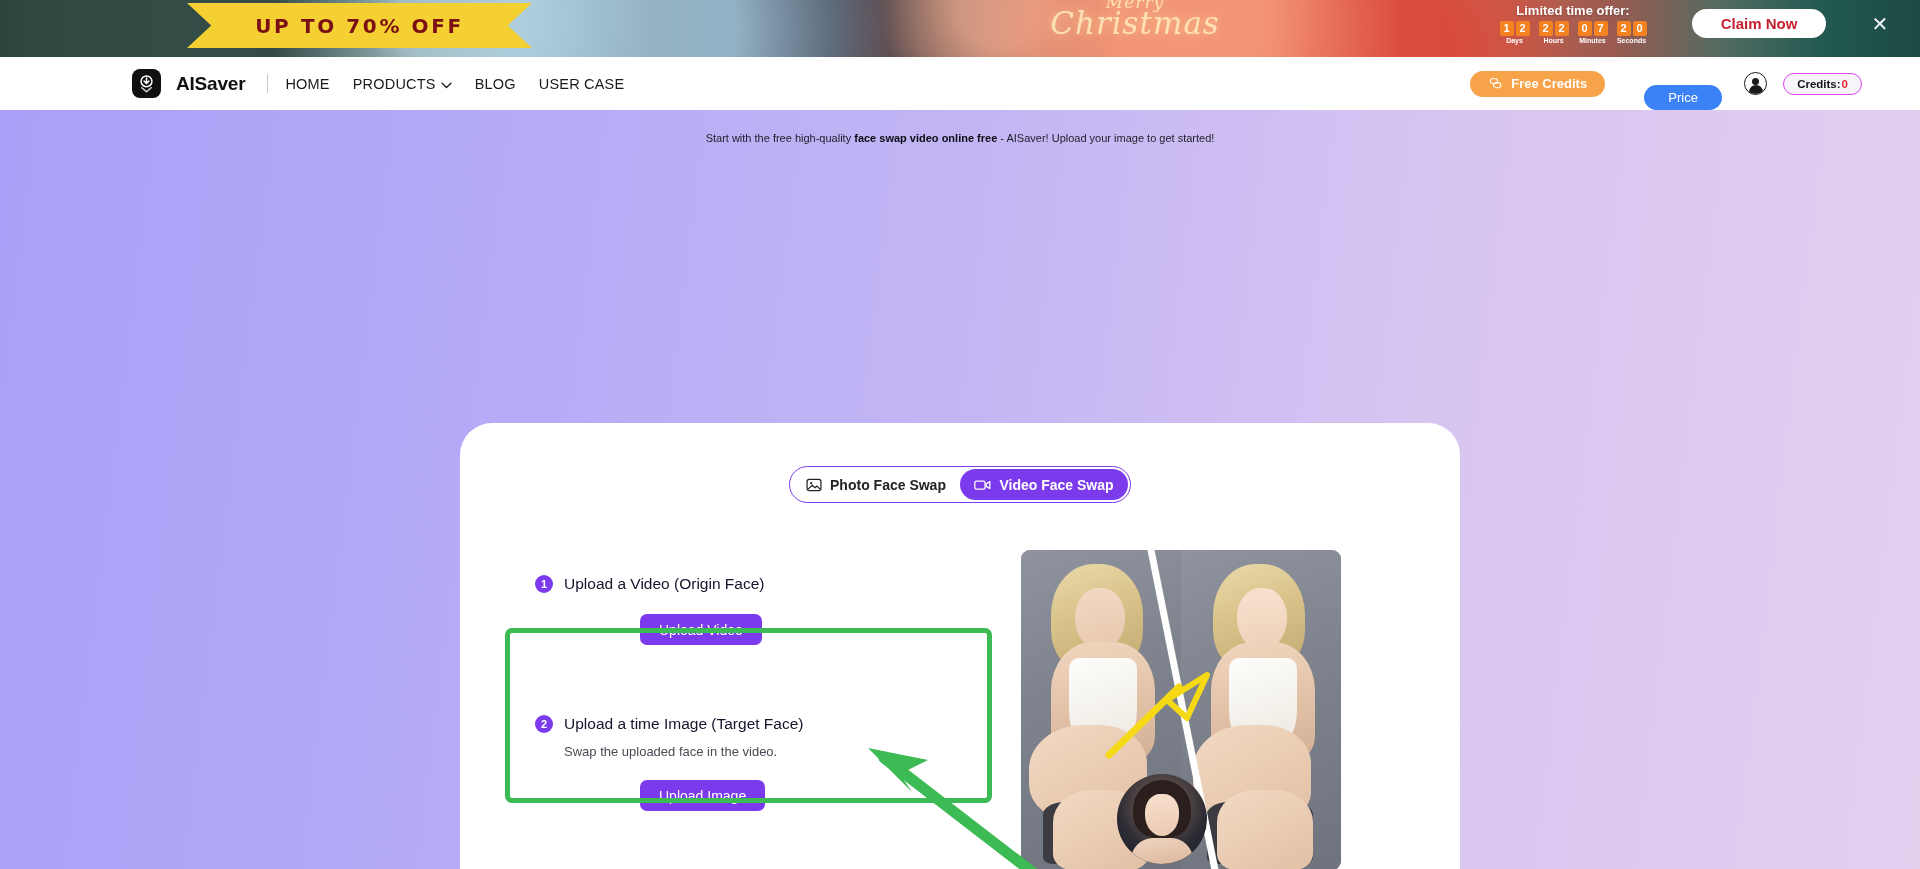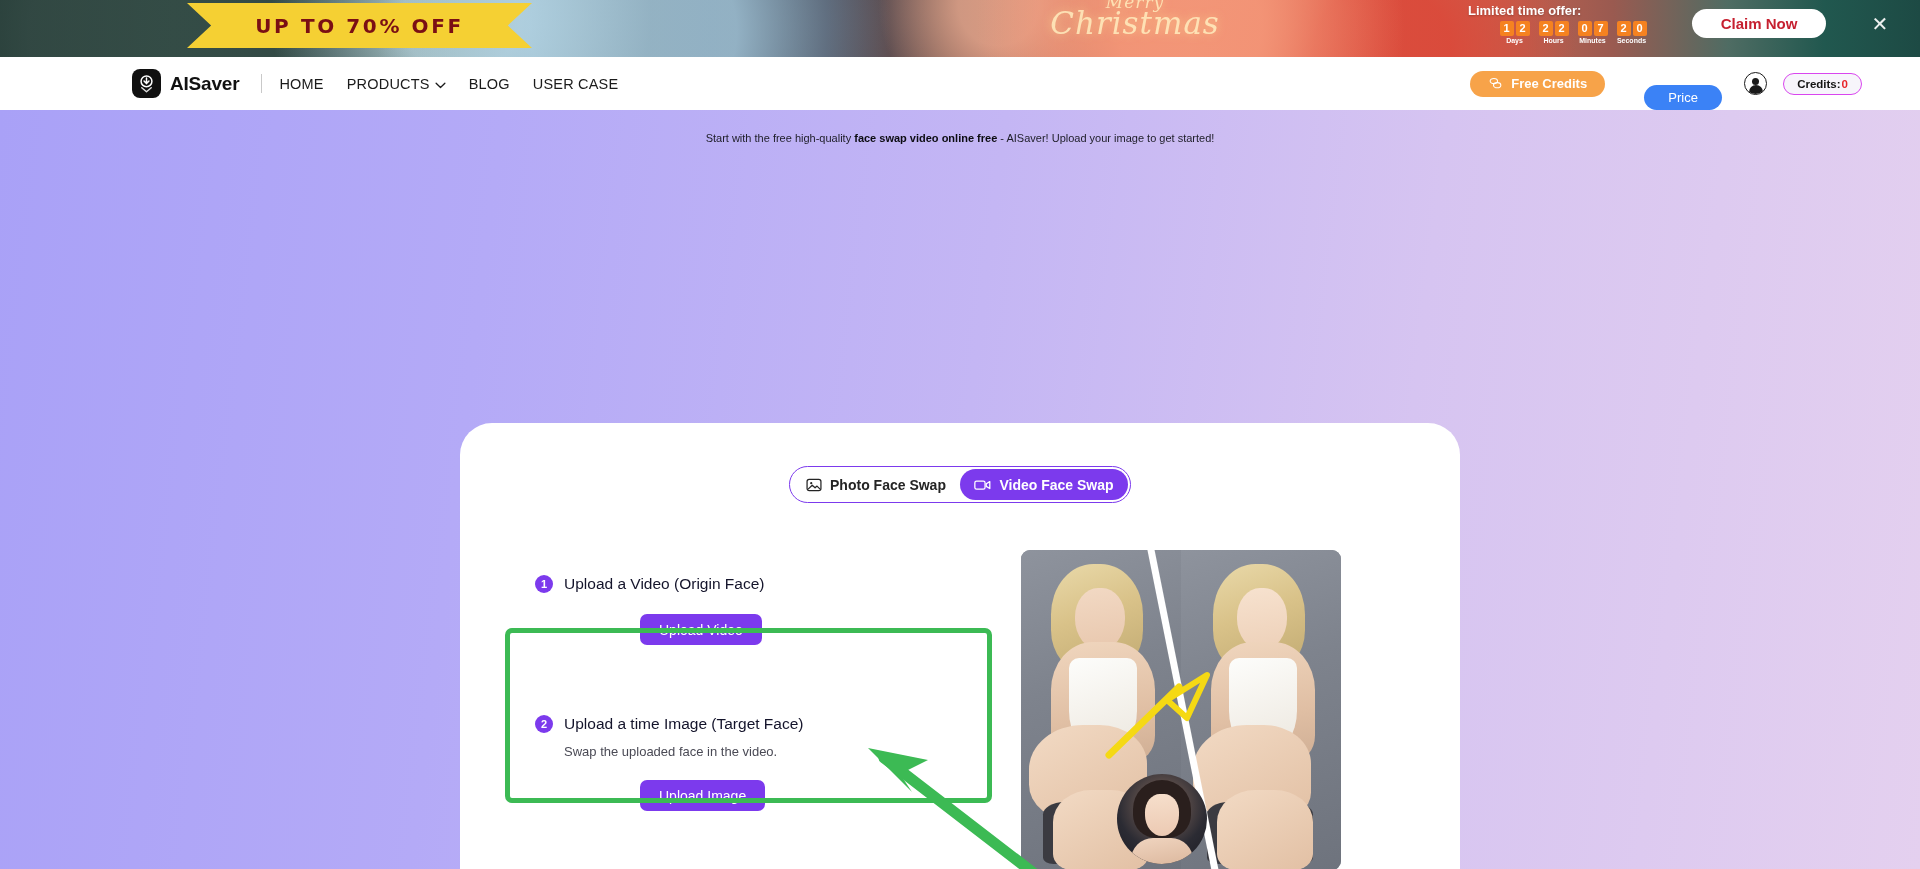--- a/index.html
+++ b/index.html
@@ -53,21 +53,21 @@
     font-family: "DejaVu Sans", sans-serif;
     font-weight: bold;
     font-size: 20px;
     letter-spacing: 2.6px;
     display: flex; align-items: center; justify-content: center;
     clip-path: polygon(0 0, 100% 0, 93% 50%, 100% 100%, 0 100%, 7% 50%);
   }
 
   .offer-block {
     position: absolute; left: 1468px; top: 3px;
-    width: 210px; 
+    width: 210px; text-align: center;
   }
   .offer-title {
     color: #ffffff; font-weight: bold; font-size: 13px;
     text-shadow: 0 1px 2px rgba(0,0,0,0.25);
     margin-bottom: 3px;
   }
   .countdown { display: flex; justify-content: center; gap: 9px; }
   .cd-group { display: flex; flex-direction: column; align-items: center; }
   .cd-digits { display: flex; gap: 2px; }
   .cd-digit {
@@ -97,21 +97,21 @@
     opacity: 0.92;
   }
 
   
   .navbar {
     position: relative;
     width: 1920px; height: 53px;
     background: #ffffff;
     display: flex; align-items: center;
   }
-  .brand { display: flex; align-items: center; margin-left: 132px; }
+  .brand { display: flex; align-items: center; margin-left: 132px; gap: 6px; }
   .logo-mark {
     width: 29px; height: 29px; border-radius: 8px;
     background: #101010;
     display: flex; align-items: center; justify-content: center;
   }
   .logo-mark svg { display: block; }
   .brand-name {
     margin-left: 9px;
     font-size: 19px; font-weight: bold; color: #111;
     letter-spacing: -0.2px;

